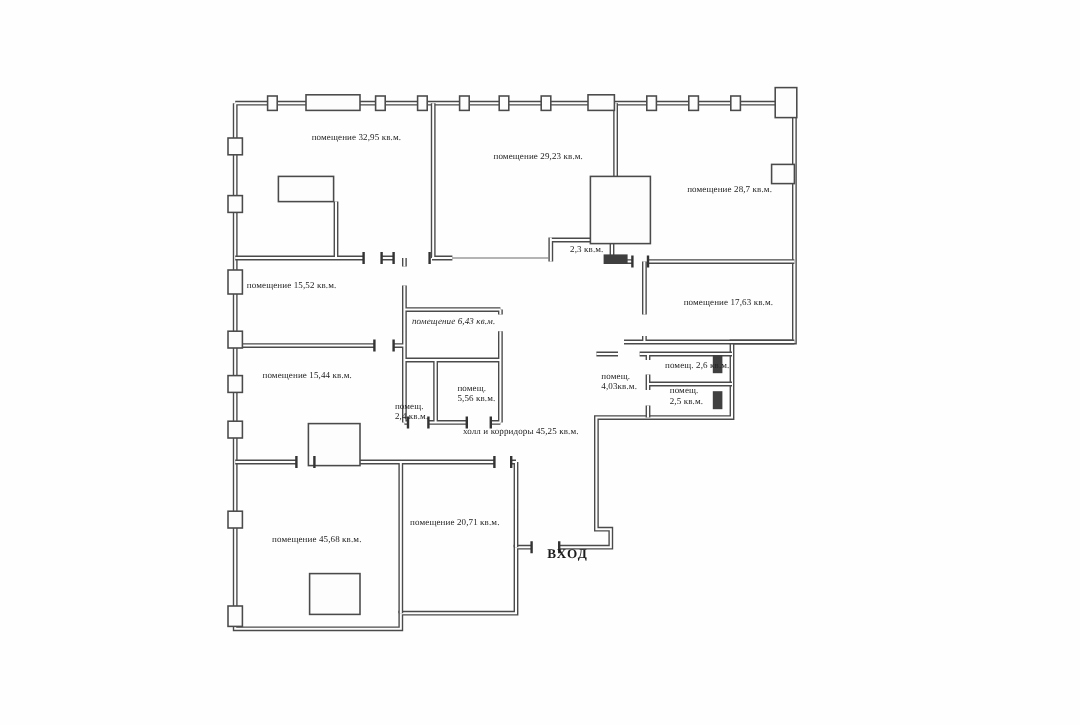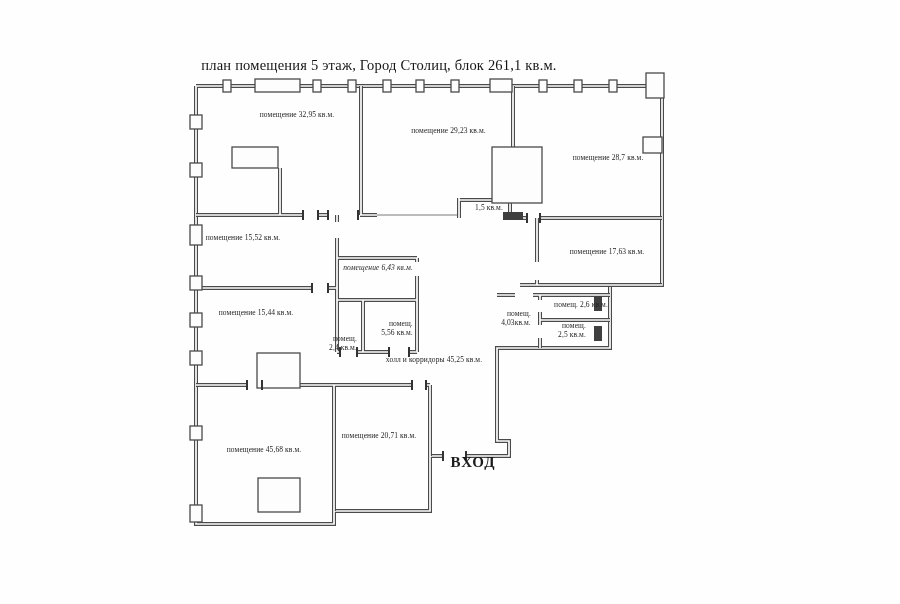--- a/index.html
+++ b/index.html
@@ -8,41 +8,40 @@
     font-family:"Liberation Serif","DejaVu Serif",serif;overflow:hidden;
   }
   .plan-svg{position:absolute;left:0;top:0;width:900px;height:604px;}
   .title{
     position:absolute;left:379px;top:57px;transform:translateX(-50%);
     font-size:14.5px;color:#151515;white-space:nowrap;letter-spacing:.2px;
   }
   #labels{position:absolute;left:0;top:0;width:100%;height:100%;}
   .room-label{
     position:absolute;transform:translate(-50%,-50%);
-    font-size:7.5px;line-height:8.5px;color:#242424;text-align:right;
+    font-size:7.5px;line-height:8.5px;color:#242424;text-align:left;
     white-space:pre-line;letter-spacing:.1px;
   }
   .entrance{
     position:absolute;left:473px;top:462px;transform:translate(-50%,-50%);
-    font-size:15px;font-weight:bold;color:#1c1c1c;letter-spacing:1px;
+    font-size:11px;font-weight:bold;color:#1c1c1c;letter-spacing:1px;
   }
   
   .w-outer{stroke:#4a4a4a;stroke-width:4;fill:none;}
   .w-inner{stroke:#fefefe;stroke-width:1.7;fill:none;}
   .w-thin{stroke:#6b6b6b;stroke-width:.9;fill:none;}
   .blk{fill:#fdfdfd;stroke:#4a4a4a;stroke-width:1.3;}
   .dark{fill:#3f3f3f;stroke:none;}
   .jamb{stroke:#333;stroke-width:2;fill:none;}
 </style>
 </head>
 <body>
 
 <div class="stage">
 
-  <div class="title">план помещения 5 этаж, Город Столиц, блок 261,1 кв.м.</div>
 
   <svg class="plan-svg" viewBox="0 0 900 604">
 
     <g>
       <path class="w-outer" d="M196,86 H662 V285 H610 V348 H497 V441 H509 V456 H466 M443,456 H430 V511 H334 V524 H196 V86"></path>
       <path class="w-inner" d="M196,86 H662 V285 H610 V348 H497 V441 H509 V456 H466 M443,456 H430 V511 H334 V524 H196 V86"></path>
     </g>
 
     <g>
       <path class="w-outer" d="M196,215 H303 M318,215 H328 M360,215 H377 M361,86 V215 M280,168 V215 M513,86 V147 M510,203 V218 M510,218 H527 M540,218 H662 M537,218 V262 M537,280 V285 M520,285 H662 M497,295 H515 M533,295 H610 M540,295 V300 M540,312 V325 M540,338 V348 M540,320 H610 M459,198 V218 M459,200 H510 M196,288 H312 M328,288 H337 M337,215 V222 M337,238 V352 M337,258 H417 M417,258 V262 M417,276 V352 M337,300 H417 M363,300 V352 M337,352 H340 M357,352 H389 M409,352 H417 M196,385 H247 M262,385 H412 M426,385 H430 M430,385 V456 M334,385 V511"></path>
@@ -88,21 +87,21 @@
       <rect class="dark" x="503" y="212" width="20" height="8"></rect>
     </g>
 
     <path class="jamb" d="M303,210 V220 M318,210 V220 M328,210 V220 M358,210 V220 M247,380 V390 M262,380 V390 M412,380 V390 M426,380 V390 M443,451 V461 M466,451 V461 M527,213 V223 M540,213 V223 M340,347 V357 M357,347 V357 M389,347 V357 M409,347 V357 M312,283 V293 M328,283 V293"></path>
   </svg>
 
   <div id="labels">
       <div class="room-label" style="left: 297px; top: 115px;">помещение 32,95 кв.м.</div>
       <div class="room-label" style="left: 433px; top: 131px; padding-left: 31px;">помещение 29,23 кв.м.</div>
       <div class="room-label" style="left: 608px; top: 158px;">помещение 28,7 кв.м.</div>
-      <div class="room-label" style="left: 489px; top: 208px;">1,5 кв.м.</div>
+      <div class="room-label" style="left: 489px; top: 208px;">2,3 кв.м.</div>
       <div class="room-label" style="left: 243px; top: 238px; font-family: Liberation Serif, serif;">помещение 15,52 кв.м.</div>
       <div class="room-label" style="left: 607px; top: 252px;">помещение 17,63 кв.м.</div>
       <div class="room-label" style="left: 378px; top: 268px; font-style: italic;">помещение 6,43 кв.м.</div>
       <div class="room-label" style="left: 256px; top: 313px;">помещение 15,44 кв.м.</div>
       <div class="room-label" style="left: 581px; top: 305px;">помещ. 2,6 кв.м.</div>
       <div class="room-label" style="left: 516px; top: 318px;">помещ.
 4,03кв.м.</div>
       <div class="room-label" style="left: 572px; top: 330px;">помещ.
 2,5 кв.м.</div>
       <div class="room-label" style="left: 397px; top: 328px;">помещ.

